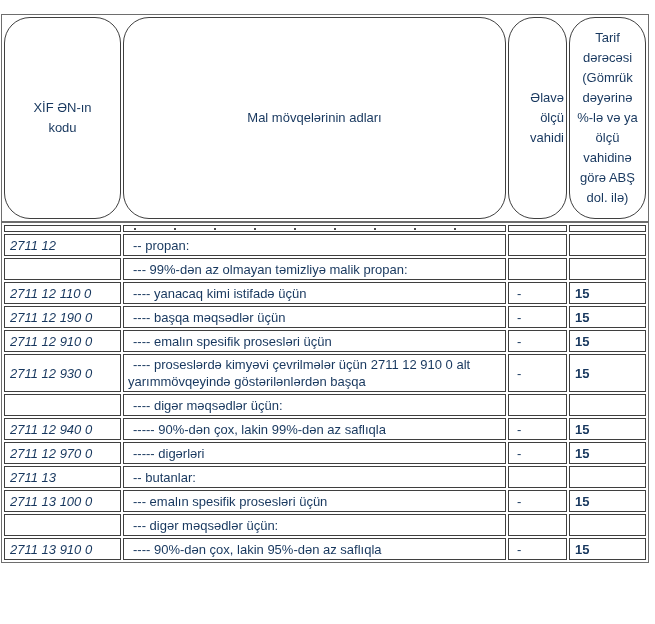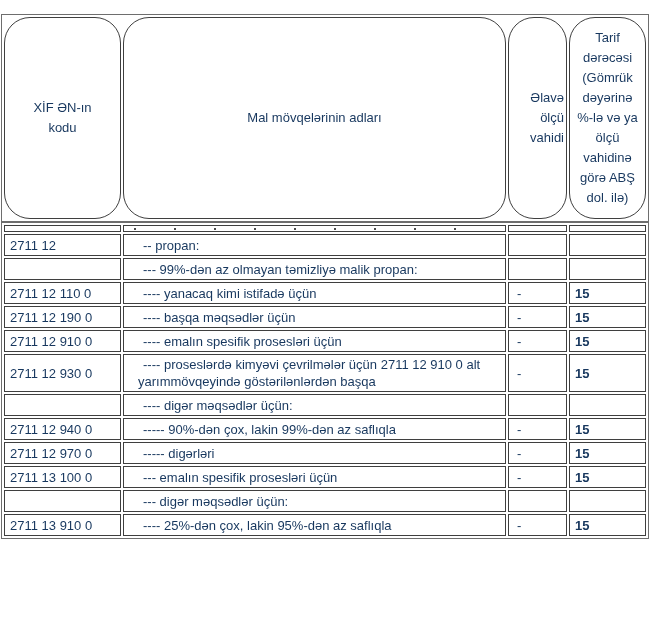--- a/index.html
+++ b/index.html
@@ -15,22 +15,22 @@
   table.dat{margin-top:0;}
   th,td{
     border:1px solid #3f3f3f;color:#17375e;font-size:13px;
     overflow:hidden;background:#ffffff;word-wrap:break-word;
   }
   th{font-weight:normal;text-align:center;vertical-align:middle;line-height:20px;height:200px;padding:0 2px;border-radius:26px;}
   th.c-code{padding:0 14px;margin-top:33px;}
   th.c-unit{padding:0 2px;text-align:right;}
   th.c-tariff{padding:0 5px;}
   td{line-height:17px;vertical-align:middle;padding:1px 2px;height:18px;}
-  td.col-code{padding-left:5px;}
-  td.col-name{padding-left:14px;text-indent:5px;}
+  td.col-code{padding-left:5px;font-style:italic;}
+  td.col-name{padding-left:4px;text-indent:5px;}
   td.col-unit{padding-left:8px;}
   td.col-tariff{padding-left:5px;font-weight:bold;}
   tr.clip td{height:5px;padding:0;vertical-align:bottom;}
   .specks{
     height:2px;margin:0 0 1px 10px;width:352px;
     background:repeating-linear-gradient(to right,#4a4a4a 0 2px,transparent 2px 40px);
   }
 </style>
 </head>
 <body>
@@ -118,33 +118,39 @@
           <td class="col-unit">-</td>
           <td class="col-tariff">15</td>
         </tr>
         <tr>
           <td class="col-code">2711 12 970 0</td>
           <td class="col-name">----- digərləri</td>
           <td class="col-unit">-</td>
           <td class="col-tariff">15</td>
         </tr>
         <tr>
+          <td class="col-code">2711 13</td>
+          <td class="col-name">-- butanlar:</td>
+          <td class="col-unit"></td>
+          <td class="col-tariff"></td>
+        </tr>
+        <tr>
           <td class="col-code">2711 13 100 0</td>
           <td class="col-name">--- emalın spesifik prosesləri üçün</td>
           <td class="col-unit">-</td>
           <td class="col-tariff">15</td>
         </tr>
         <tr>
           <td class="col-code"></td>
           <td class="col-name">--- digər məqsədlər üçün:</td>
           <td class="col-unit"></td>
           <td class="col-tariff"></td>
         </tr>
         <tr>
           <td class="col-code">2711 13 910 0</td>
-          <td class="col-name">---- 25%-dən çox, lakin 95%-dən az saflıqla</td>
+          <td class="col-name">---- 90%-dən çox, lakin 95%-dən az saflıqla</td>
           <td class="col-unit">-</td>
           <td class="col-tariff">15</td>
         </tr>
     </tbody>
   </table>
 
 </div>
 
 </body></html>

